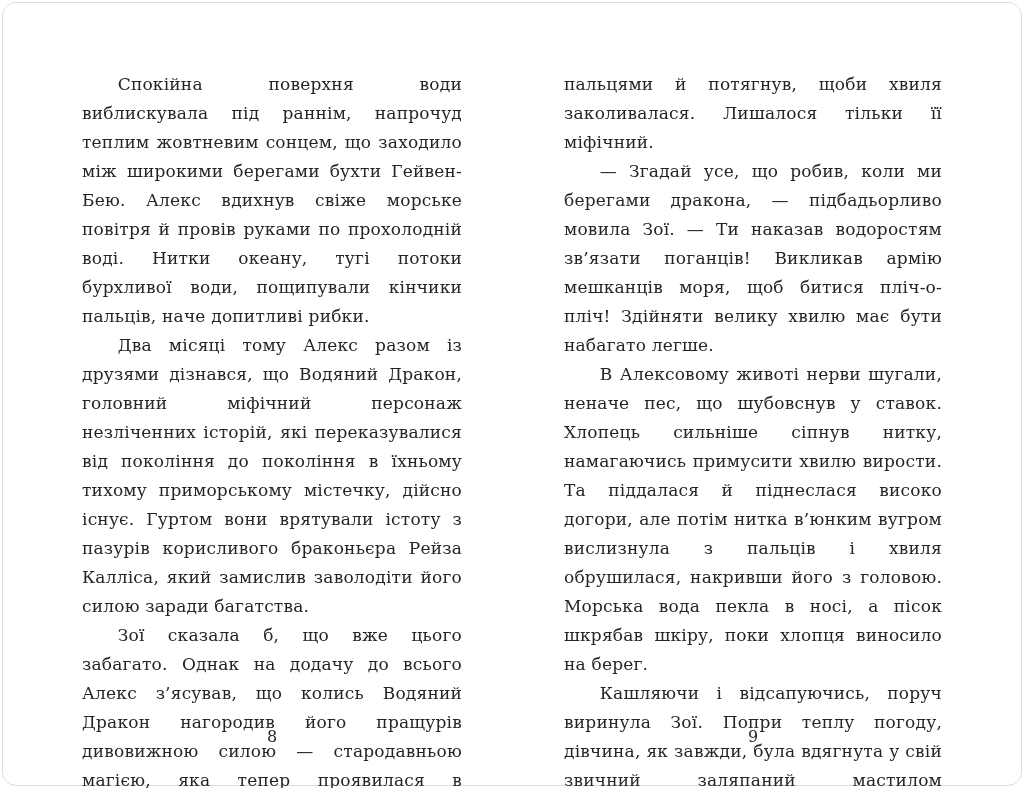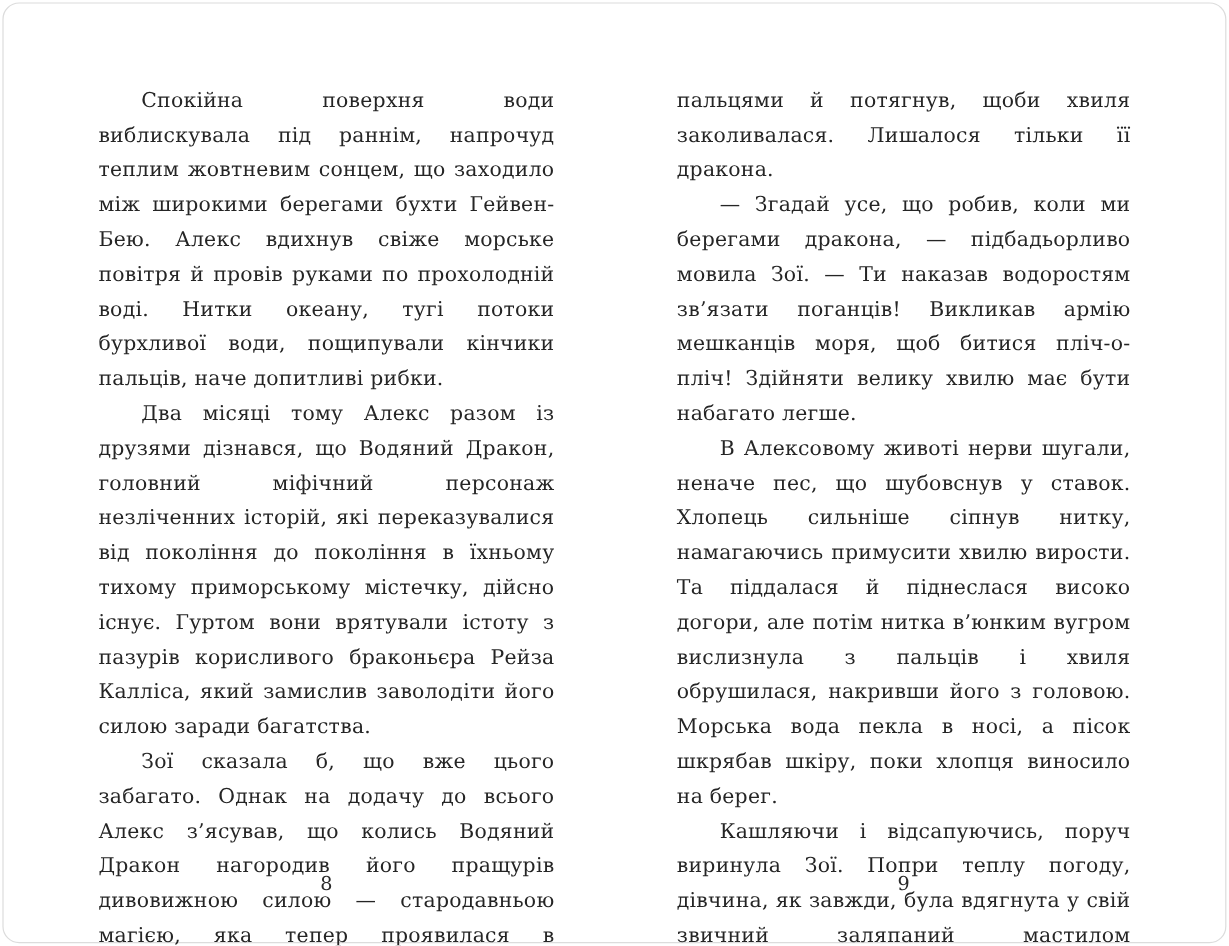--- a/index.html
+++ b/index.html
@@ -70,21 +70,21 @@
 <div id="spread">
   <div class="frame-border"></div>
 
   <div class="page-text page-text-left" id="left-page-text">
       <p class="para indent">Спокійна поверхня води виблискувала під раннім, напрочуд теплим жовтневим сонцем, що заходило між широкими берегами бухти Гейвен-Бею. Алекс вдихнув свіже морське повітря й провів руками по прохолодній воді. Нитки океану, тугі потоки бурхливої води, пощипували кінчики пальців, наче допитливі рибки.</p>
       <p class="para indent">Два місяці тому Алекс разом із друзями дізнався, що Водяний Дракон, головний міфічний персонаж незліченних історій, які переказувалися від покоління до покоління в їхньому тихому приморському містечку, дійсно існує. Гуртом вони врятували істоту з пазурів корисливого браконьєра Рейза Калліса, який замислив заволодіти його силою заради багатства.</p>
       <p class="para indent">Зої сказала б, що вже цього забагато. Однак на додачу до всього Алекс з’ясував, що колись Водяний Дракон нагородив його пращурів дивовижною силою — стародавньою магією, яка тепер проявилася в хлопцеві, даючи змогу контролювати океан.</p>
     </div>
 
   <div class="page-text page-text-right" id="right-page-text">
-      <p class="para">пальцями й потягнув, щоби хвиля заколивалася. Лишалося тільки її дракона.</p>
+      <p class="para">пальцями й потягнув, щоби хвиля заколивалася. Лишалося тільки її міфічний.</p>
       <p class="para indent">— Згадай усе, що робив, коли ми берегами дракона, — підбадьорливо мовила Зої. — Ти наказав водоростям зв’язати поганців! Викликав армію мешканців моря, щоб битися пліч-о-пліч! Здійняти велику хвилю має бути набагато легше.</p>
       <p class="para indent">В Алексовому животі нерви шугали, неначе пес, що шубовснув у ставок. Хлопець сильніше сіпнув нитку, намагаючись примусити хвилю вирости. Та піддалася й піднеслася високо догори, але потім нитка в’юнким вугром вислизнула з пальців і хвиля обрушилася, накривши його з головою. Морська вода пекла в носі, а пісок шкрябав шкіру, поки хлопця виносило на берег.</p>
       <p class="para indent">Кашляючи і відсапуючись, поруч виринула Зої. Попри теплу погоду, дівчина, як завжди, була вдягнута у свій звичний заляпаний мастилом комбінезон, який тепер був ще й промоклий.</p>
     </div>
 
   <div class="page-number page-number-left">8</div>
 
   <div class="page-number page-number-right">9</div>
 </div>
 

